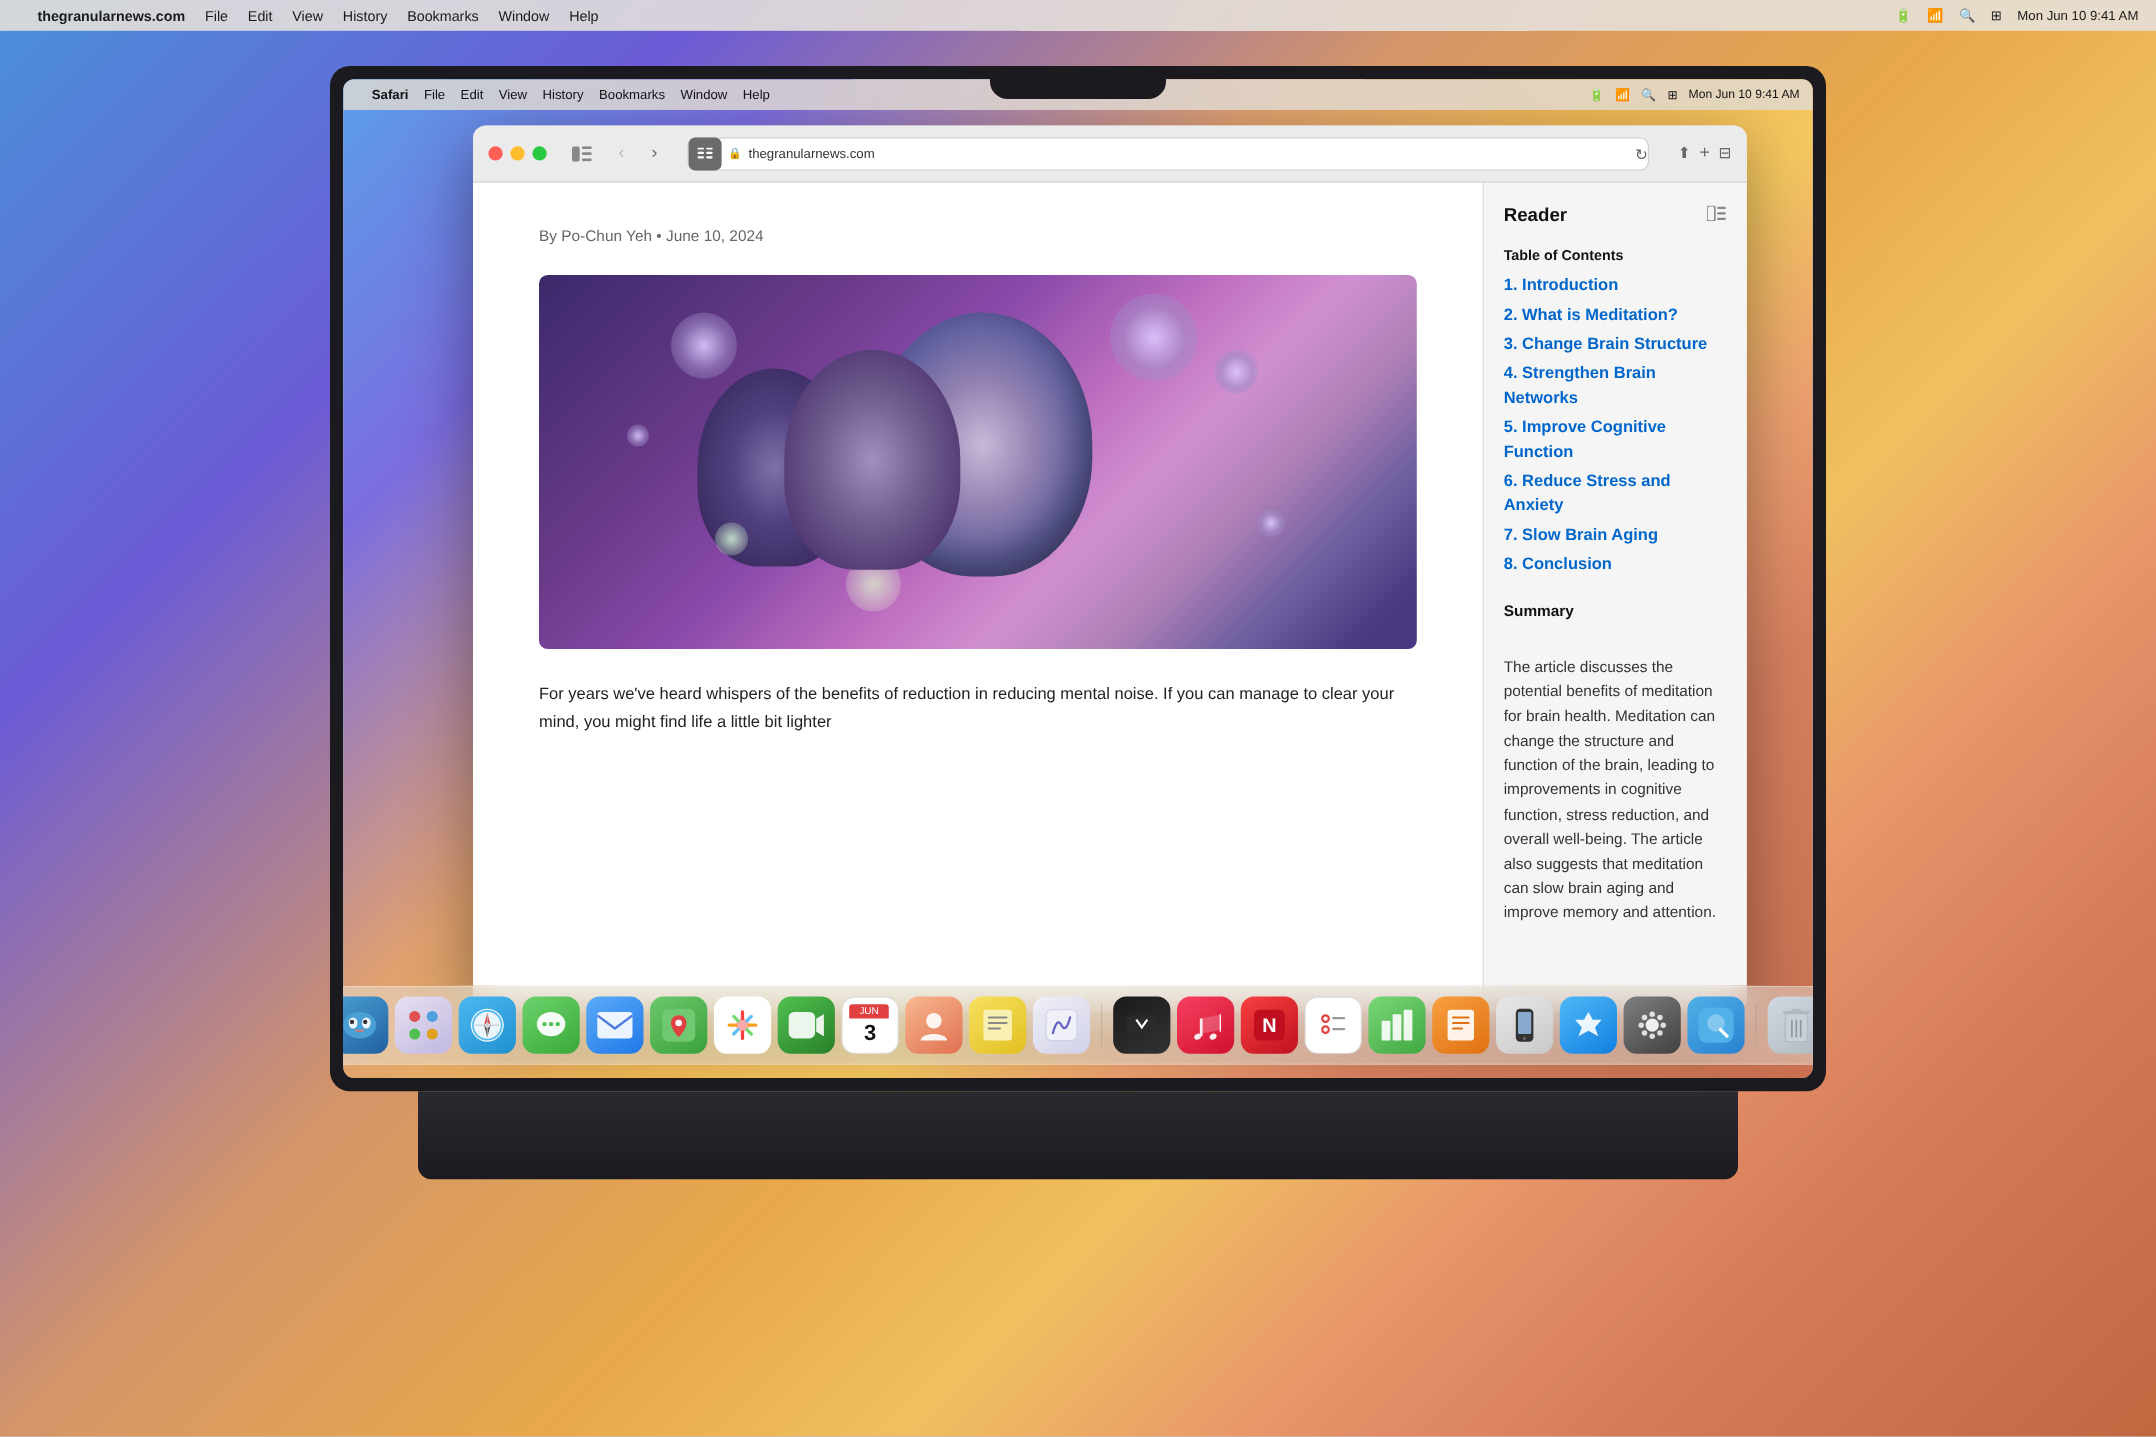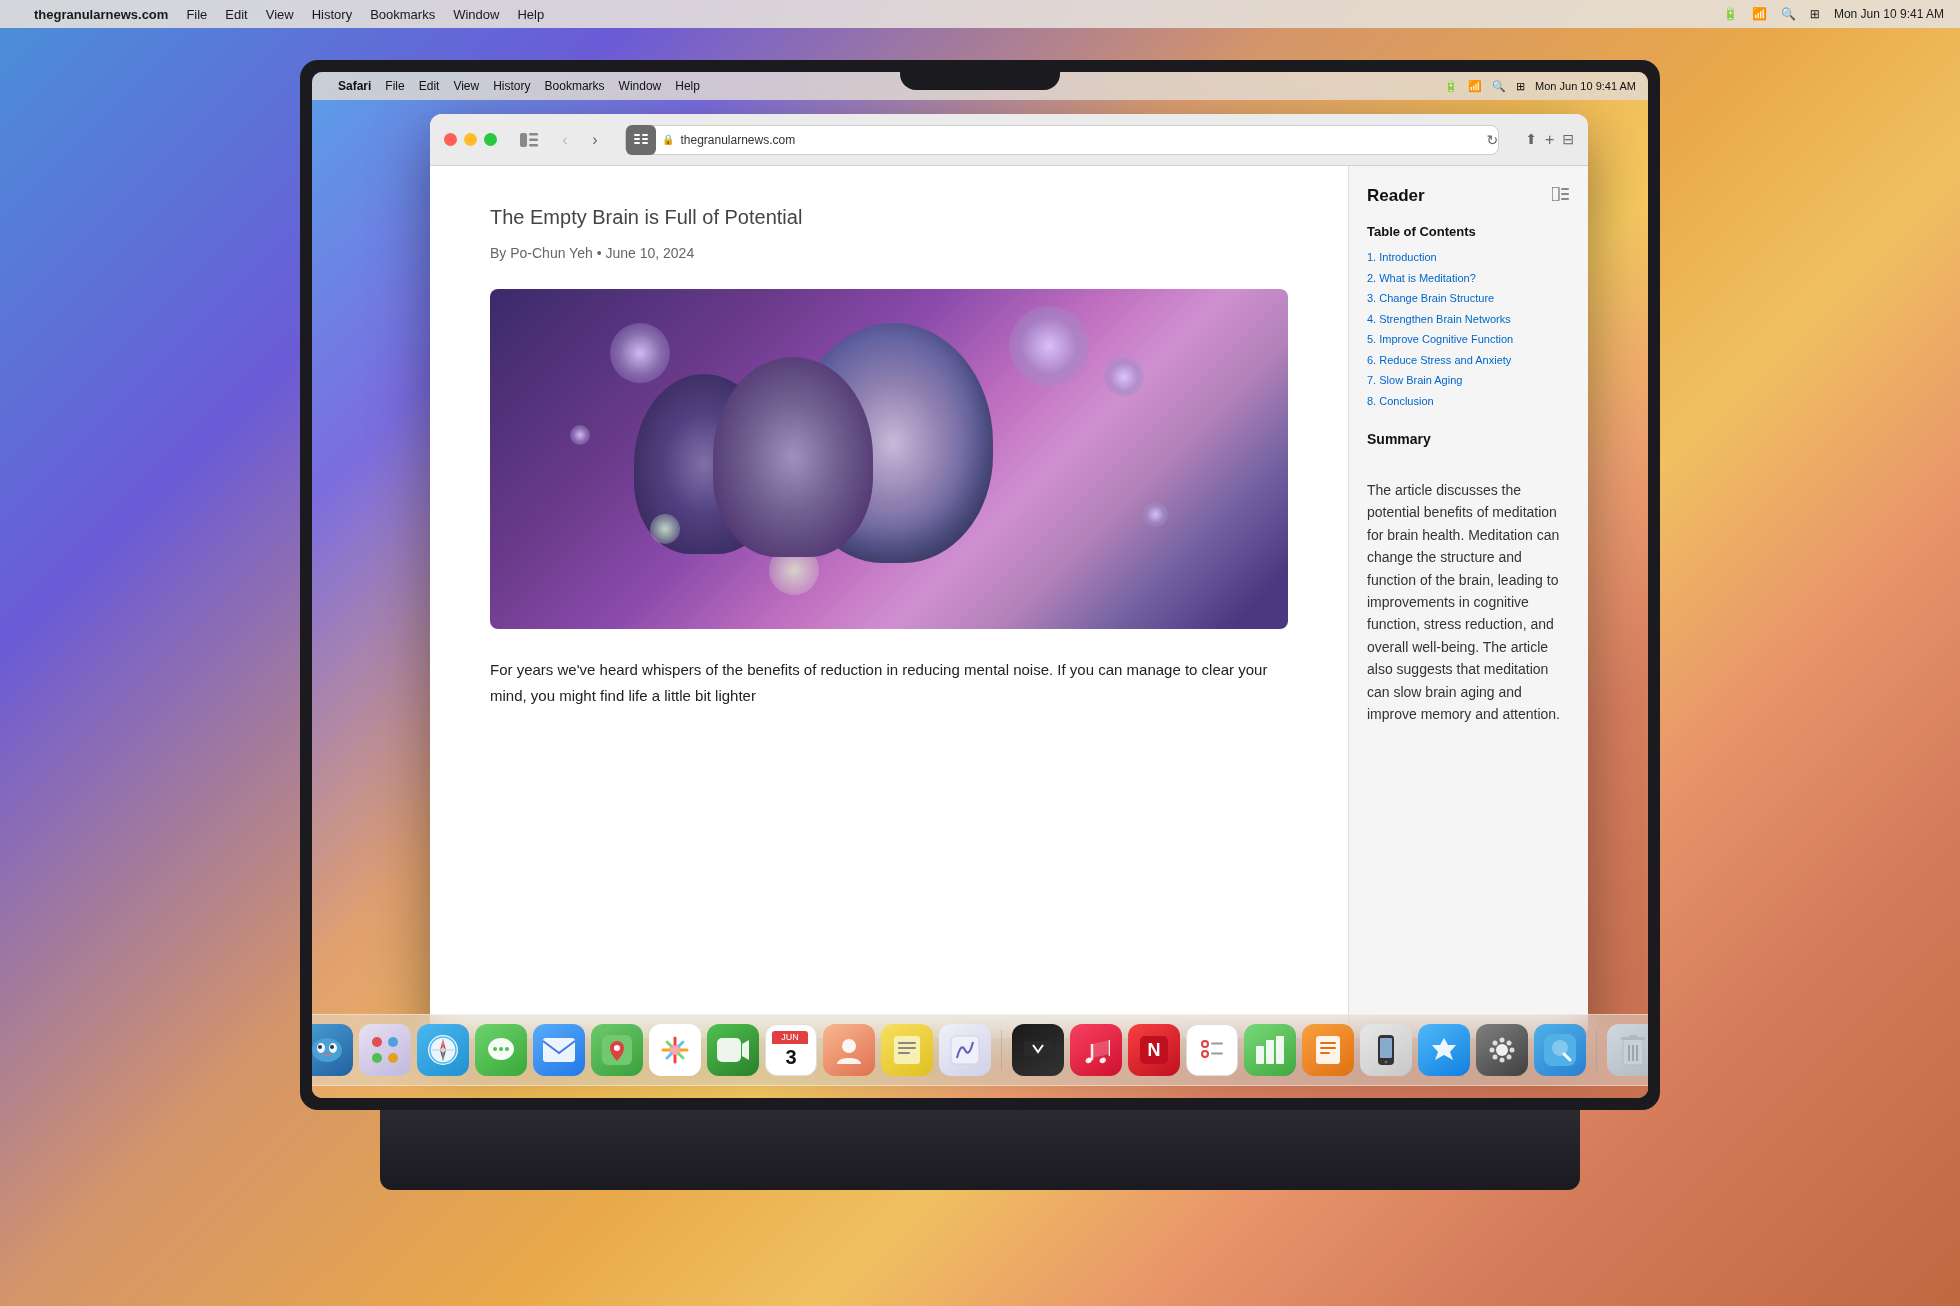--- a/index.html
+++ b/index.html
@@ -48,21 +48,21 @@
       font-size: 12px;
     }
 
     
     .laptop-frame {
       position: absolute;
       top: 60px;
       left: 50%;
       transform: translateX(-50%);
       width: 1360px;
-      height: 1130px;
+      height: 1012px;
     }
 
     
     .screen-bezel {
       position: absolute;
       top: 0;
       left: 0;
       right: 0;
       bottom: 80px;
       background: #1a1a1f;
@@ -368,25 +368,26 @@
       color: #111;
       margin-bottom: 8px;
     }
 
     .toc-list {
       list-style: none;
       margin-bottom: 20px;
     }
 
     .toc-item {
-      font-size: 11px;
+      font-size: 15px;
       color: #0066cc;
       padding: 2px 0;
       cursor: pointer;
       line-height: 1.5;
+      font-weight: bold;
     }
 
     .summary-header {
       font-size: 14px;
       font-weight: 700;
       color: #111;
       margin-bottom: 8px;
     }
 
     .summary-text {
@@ -546,21 +547,20 @@
           <div class="toolbar-actions">
             <span class="toolbar-action" style="font-size:14px;">⬆</span>
             <span class="toolbar-action" style="font-size:16px;">+</span>
             <span class="toolbar-action" style="font-size:14px;">⊟</span>
           </div>
         </div>
 
         <div class="safari-content">
 
           <div class="article-area">
-            <p class="article-subtitle">The Empty Brain is Full of Potential</p>
             <p class="article-byline">By Po-Chun Yeh  •  June 10, 2024</p>
 
             <div class="article-image">
               <div class="brain-art">
 
                 <div class="head-shape head-far"></div>
                 <div class="head-shape head-back"></div>
                 <div class="head-shape head-main"></div>
 
                 <div class="orb" style="width:60px;height:60px;top:10%;left:15%;"></div>

